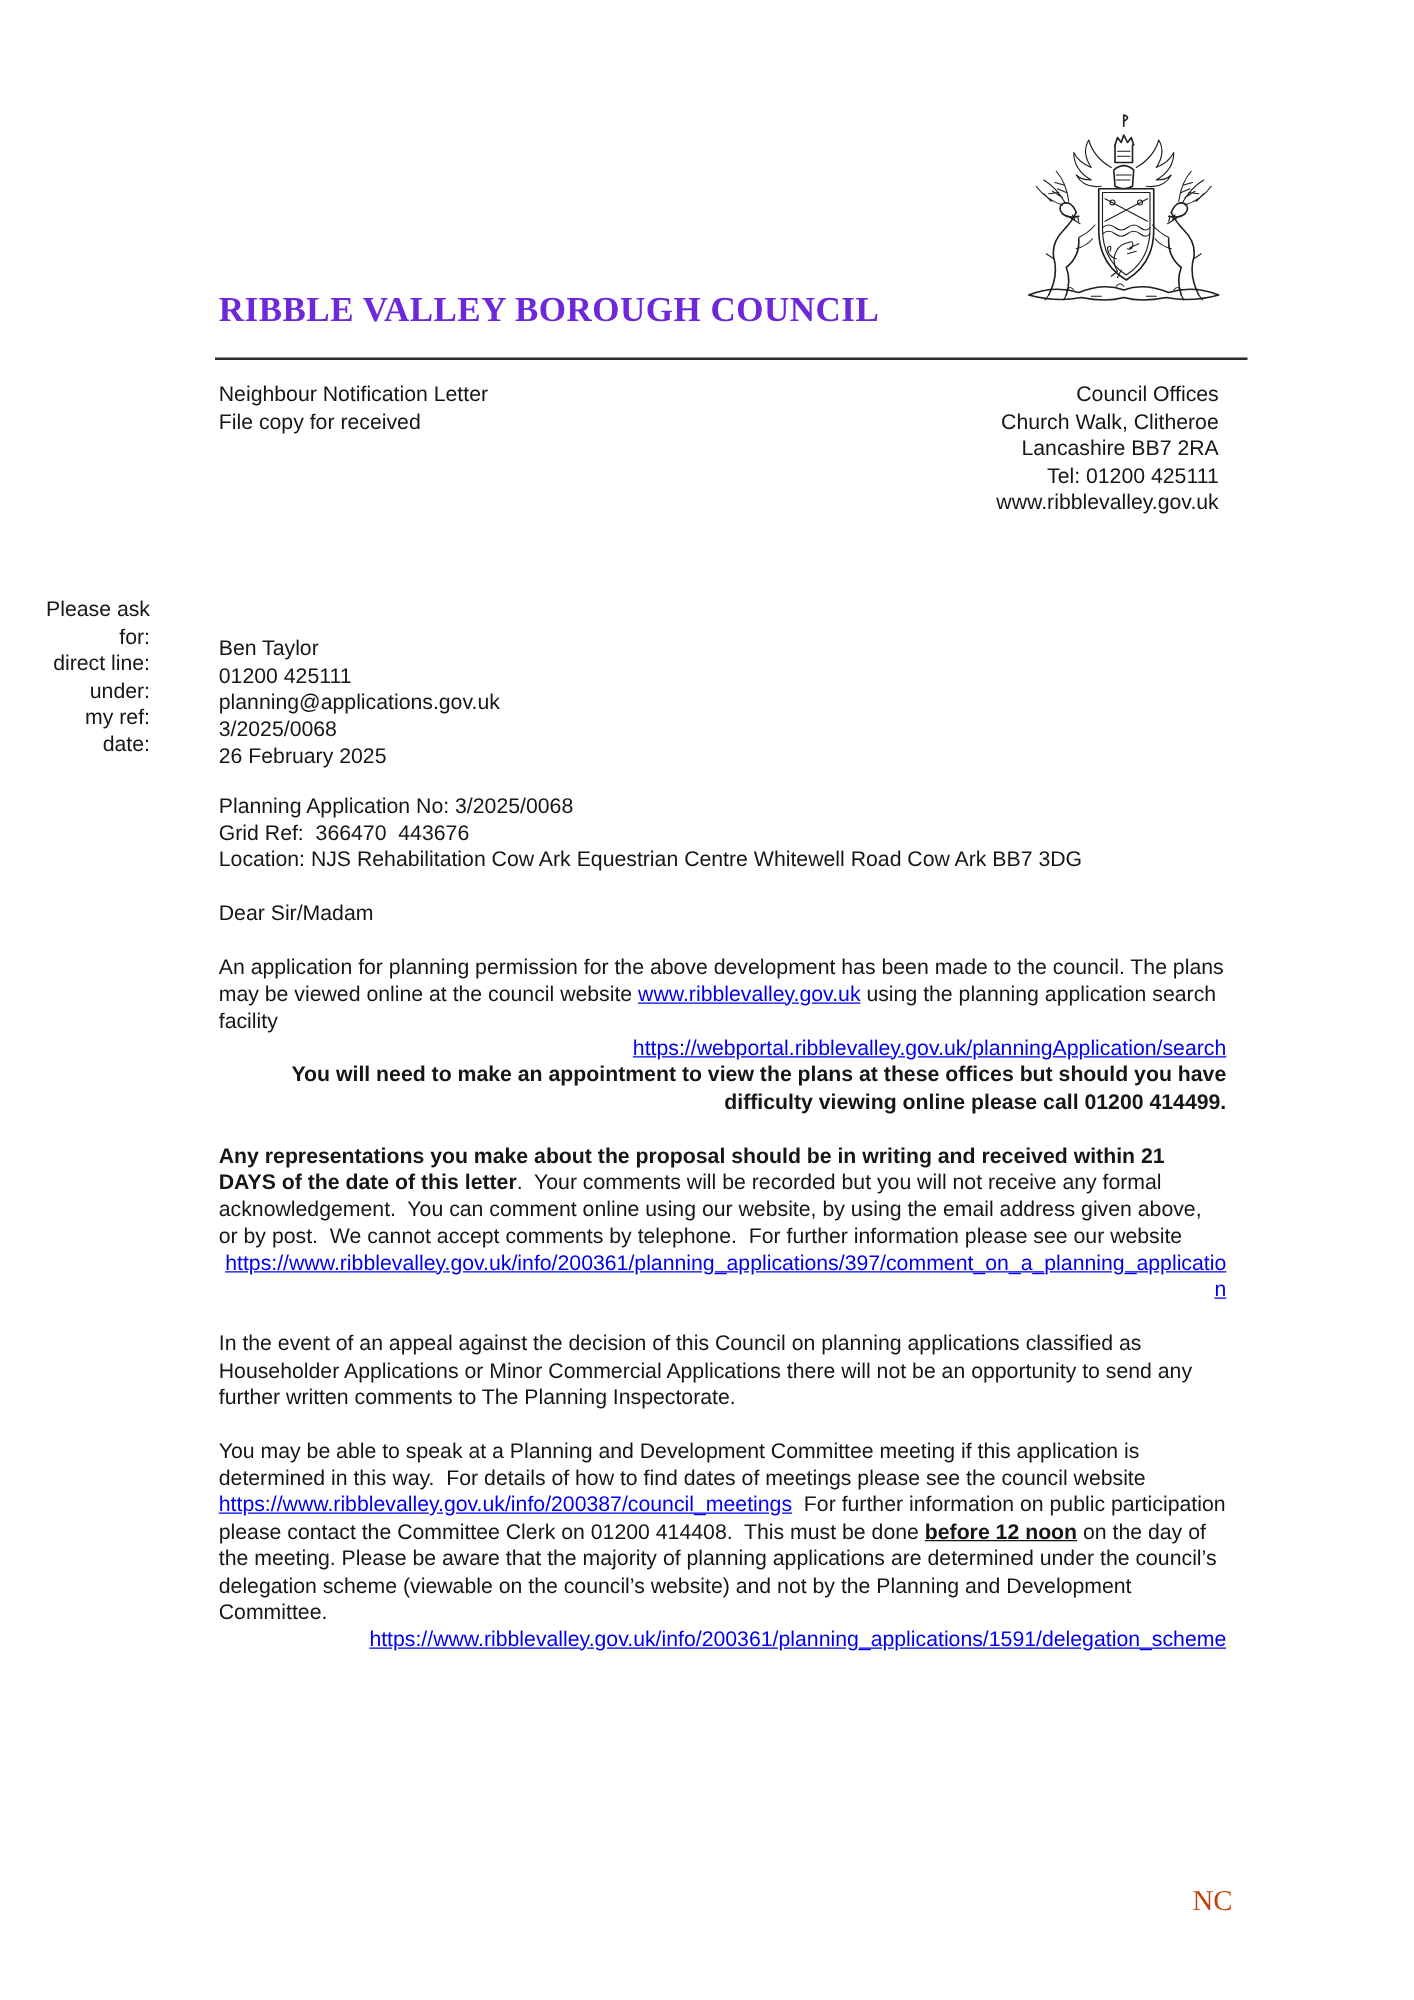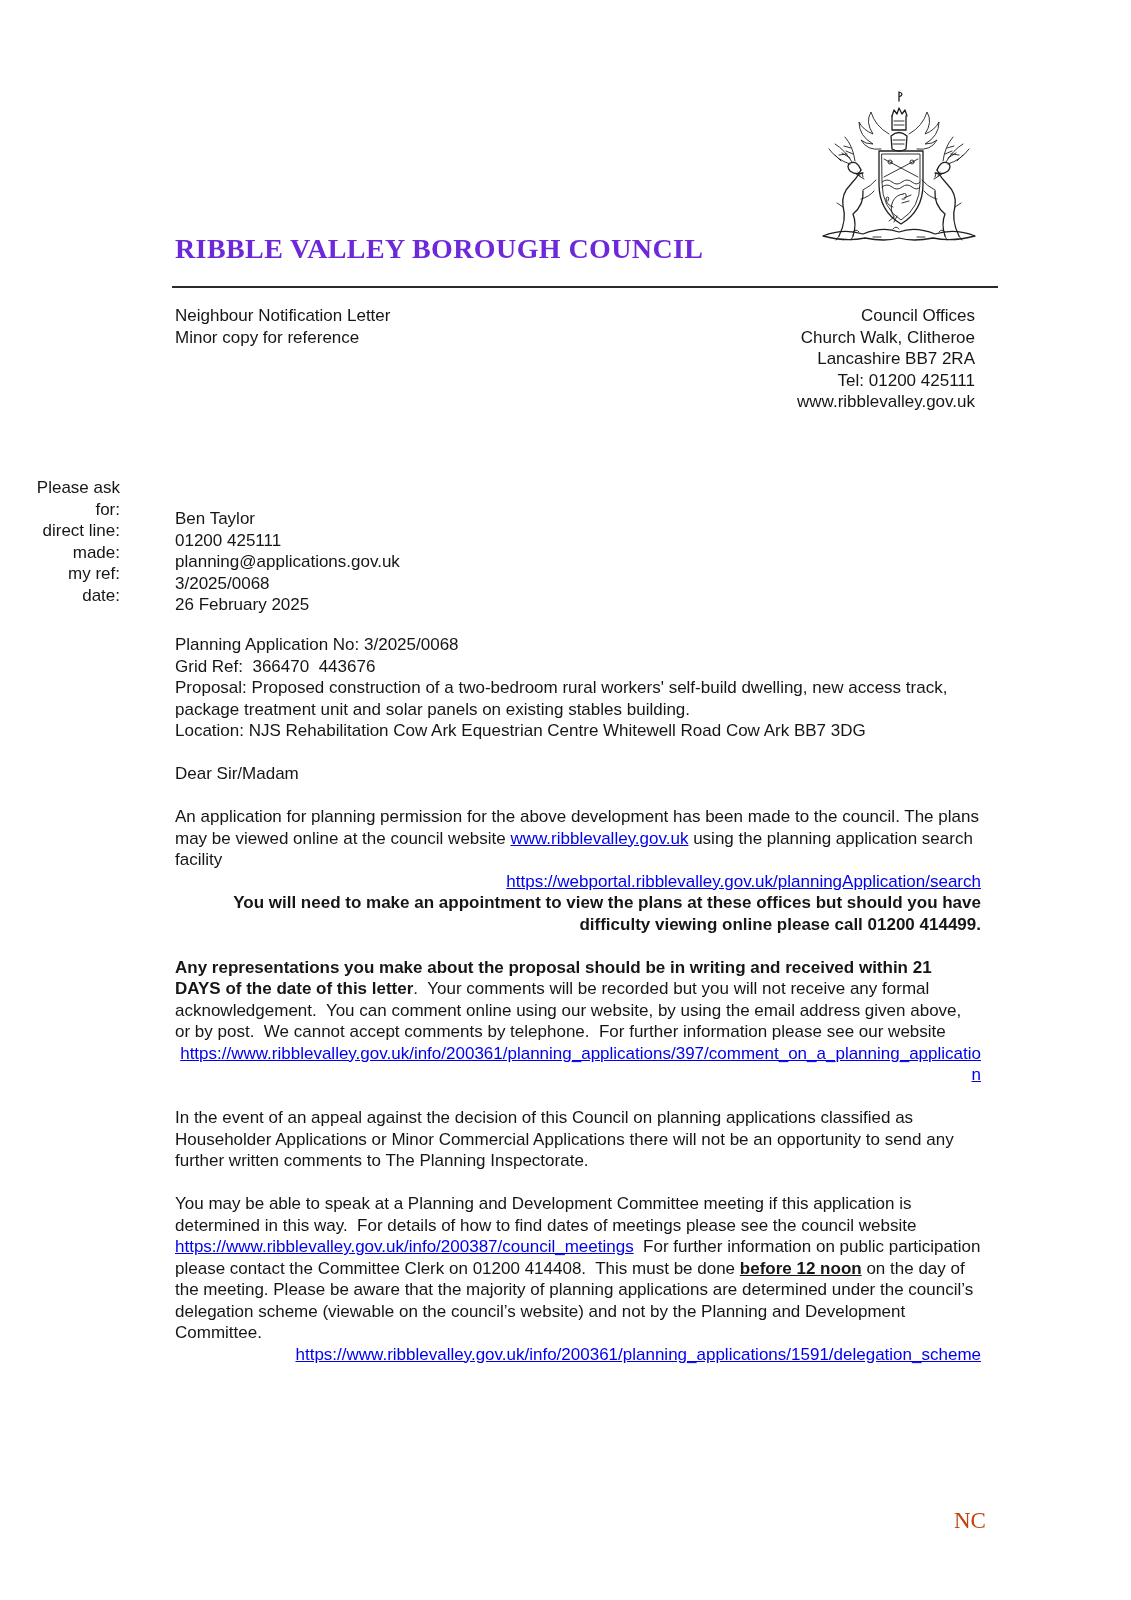--- a/index.html
+++ b/index.html
@@ -95,55 +95,54 @@
       <path class="thin" d="M60,156 q3,-4 6,0 M100,153 q3,-4 6,0 M146,156 q3,-4 6,0 M80,161 h8 M124,161 h8"></path>
     </svg>
   </div>
 
   <h1 class="org-title">RIBBLE VALLEY BOROUGH COUNCIL</h1>
   <div class="title-rule"></div>
 
   <div class="subheader">
     <div>
       <div class="t">Neighbour Notification Letter</div>
-      <div class="t">Minor copy for reference</div>
+      <div class="t">File copy for received</div>
     </div>
     <div class="office-address">
       <div class="t">Council Offices</div>
       <div class="t">Church Walk, Clitheroe</div>
       <div class="t">Lancashire BB7 2RA</div>
       <div class="t">Tel: 01200 425111</div>
       <div class="t">www.ribblevalley.gov.uk</div>
     </div>
   </div>
 
   <div class="contact-row">
     <div class="contact-labels">
       <div class="t">Please ask</div>
       <div class="t">for:</div>
       <div class="t">direct line:</div>
-      <div class="t">made:</div>
+      <div class="t">under:</div>
       <div class="t">my ref:</div>
       <div class="t">date:</div>
     </div>
     <div class="contact-values">
       <div class="t">Ben Taylor</div>
       <div class="t">01200 425111</div>
       <div class="t">planning@applications.gov.uk</div>
       <div class="t">3/2025/0068</div>
       <div class="t">26 February 2025</div>
     </div>
   </div>
 
   <div class="letter-body">
 
     <div class="para">
         <div class="t">Planning Application No: 3/2025/0068</div>
         <div class="t">Grid Ref:  366470  443676</div>
-        <div class="t">Proposal: Proposed construction of a two-bedroom rural workers' self-build dwelling, new access track, package treatment unit and solar panels on existing stables building.</div>
         <div class="t">Location: NJS Rehabilitation Cow Ark Equestrian Centre Whitewell Road Cow Ark BB7 3DG</div>
       </div>
 
     <div class="para t">Dear Sir/Madam</div>
 
     <div class="para"><span class="t">An application for planning permission for the above development has been made to the council. The plans may be viewed online at the council website </span><a class="link t">www.ribblevalley.gov.uk</a><span class="t"> using the planning application search facility</span><a class="link t block">https://webportal.ribblevalley.gov.uk/planningApplication/search</a><span class="bold t block">You will need to make an appointment to view the plans at these offices but should you have difficulty viewing online please call 01200 414499.</span></div>
 
     <div class="para"><span class="bold t">Any representations you make about the proposal should be in writing and received within 21 DAYS of the date of this letter</span><span class="t">.  Your comments will be recorded but you will not receive any formal acknowledgement.  You can comment online using our website, by using the email address given above, or by post.  We cannot accept comments by telephone.  For further information please see our website</span><a class="link t block">https://www.ribblevalley.gov.uk/info/200361/planning_applications/397/comment_on_a_planning_application</a></div>
 
     <div class="para t">In the event of an appeal against the decision of this Council on planning applications classified as Householder Applications or Minor Commercial Applications there will not be an opportunity to send any further written comments to The Planning Inspectorate.</div>

